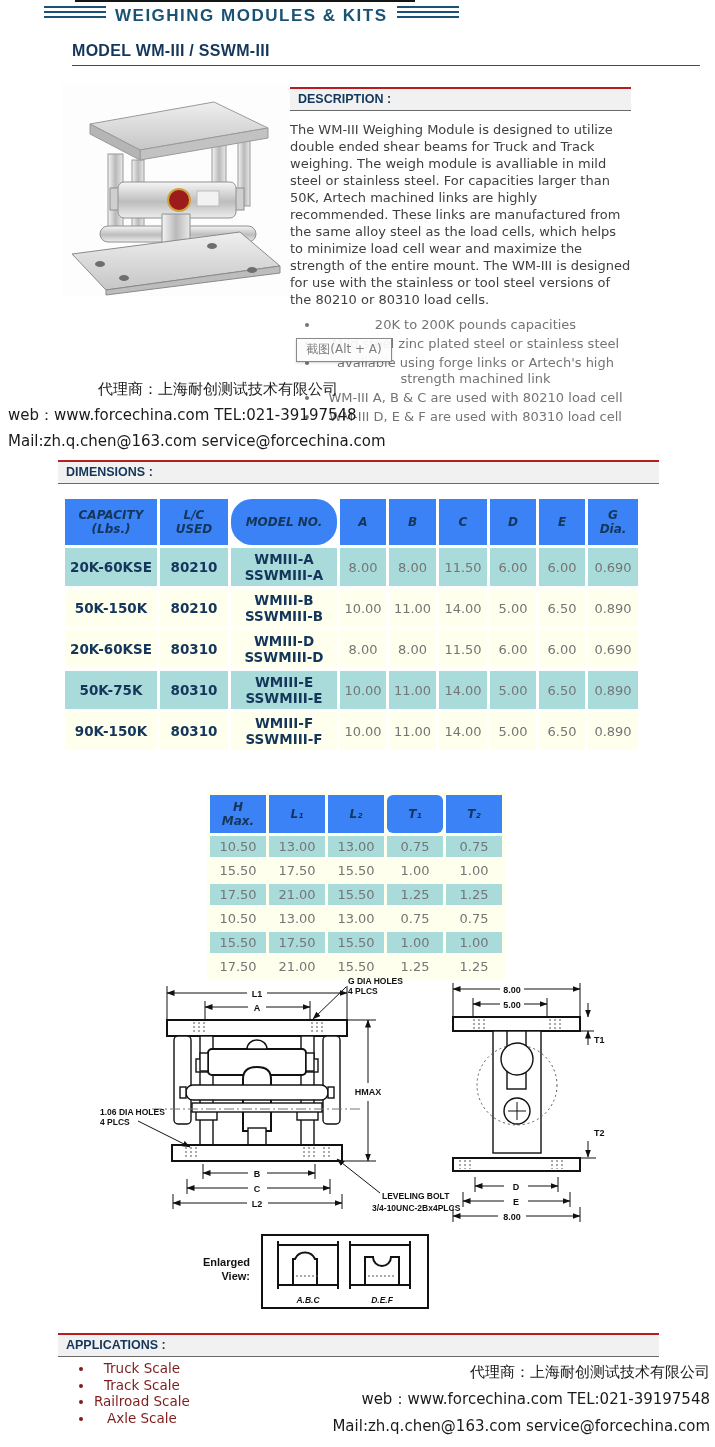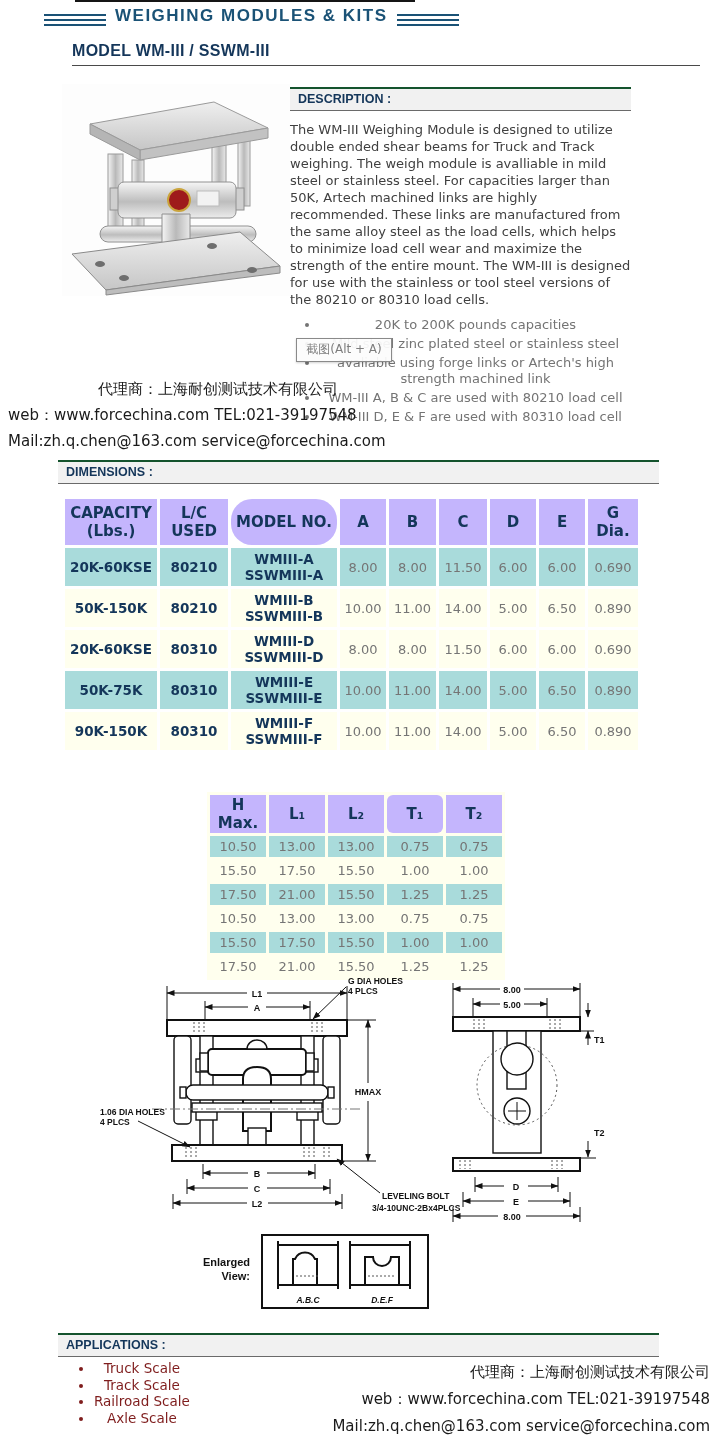--- a/index.html
+++ b/index.html
@@ -1,51 +1,51 @@
 <!DOCTYPE html>
 <html><head>
 <meta charset="utf-8">
 <style>
   html,body{margin:0;padding:0;background:#fff;}
   #page{position:relative;width:715px;height:1447px;background:#fff;overflow:hidden;
         font-family:"DejaVu Sans",sans-serif;}
   .abs{position:absolute;}
   
   #topline{left:75px;top:0;width:340px;height:2px;background:#151515;}
-  #hdr{left:44px;top:6px;width:420px;display:flex;align-items:flex-end;gap:9px;}
+  #hdr{left:44px;top:6px;width:420px;display:flex;align-items:flex-start;gap:9px;}
   .hlines{width:62px;display:flex;flex-direction:column;gap:3px;}
   .hlines span{display:block;height:2px;background:#1A5276;}
   #hdr .title{font-family:"Liberation Sans",sans-serif;font-weight:bold;font-size:17px;
     color:#1A5276;letter-spacing:1.5px;white-space:nowrap;}
   #model{left:72px;top:42px;font-family:"Liberation Sans",sans-serif;font-weight:bold;
     font-size:16px;color:#14365A;letter-spacing:.3px;}
   #modelrule{left:72px;top:65px;width:628px;border-top:1px solid #4a4a4a;height:0;}
   
-  .section-bar{background:#f1f1f1;border-top:2px solid #14532d;border-bottom:1px solid #6a6a6a;
+  .section-bar{background:#f1f1f1;border-top:2px solid #b91c1c;border-bottom:1px solid #6a6a6a;
     color:#14365A;font-family:"Liberation Sans",sans-serif;font-weight:bold;font-size:12.5px;
     padding:3px 8px 4px 8px;box-sizing:border-box;}
   
   #desc{left:290px;top:87px;width:341px;}
   #desc p{margin:10px 0 0 0;color:#404040;font-size:13px;line-height:1.31;}
   #desc ul{margin:9px 0 0 30px;padding:0;color:#747474;font-size:13px;line-height:1.23;text-align:center;}
   #desc ul li{margin:0 0 3px 0;}
   
   #tooltip{left:296px;top:338px;width:94px;height:22px;background:rgba(252,252,252,.93);
     border:1px solid #8a8a8a;color:#7d7d7d;font-size:12px;line-height:21px;text-align:center;
     z-index:6;box-shadow:0 1px 2px rgba(0,0,0,.18);}
   
   .contact{color:#1a1a1a;font-size:15px;line-height:26px;white-space:nowrap;text-align:right;}
   #contact-top{left:8px;top:376px;width:330px;}
   #contact-bottom{left:310px;top:1359px;width:400px;line-height:27px;}
   
   table{border-collapse:separate;border-spacing:3px;}
   #t1{left:62px;top:496px;background:#fff;}
   #t2{left:207px;top:792px;background:#FFFFEE;}
-  th{background:#c4b5fd;color:#14365A;font-weight:bold;font-size:15px;text-align:center;
-     vertical-align:middle;white-space:pre-line;font-family:"DejaVu Sans",sans-serif;}
+  th{background:#3b82f6;color:#14365A;font-weight:bold;font-size:12px;text-align:center;
+     vertical-align:middle;white-space:pre-line;font-family:"DejaVu Sans",sans-serif;font-style:italic;}
   #t1 th{height:44px;} #t2 th{height:36px;}
   #t1 td{height:36px;text-align:center;vertical-align:middle;}
   #t2 td{height:19px;text-align:center;vertical-align:middle;}
   .row-cyan td{background:#A9DBDB;} .row-cream td{background:#FFFFEE;}
   .c-strong{color:#14365A;font-weight:bold;font-size:13.5px;white-space:pre-line;}
   .c-num{color:#757575;font-size:13px;}
   
   #apps-list{left:78px;top:1360px;}
   #apps-list ul{margin:0 0 0 16px;padding:0;color:#7f1d1d;font-size:13.5px;line-height:16.5px;text-align:center;}
   

